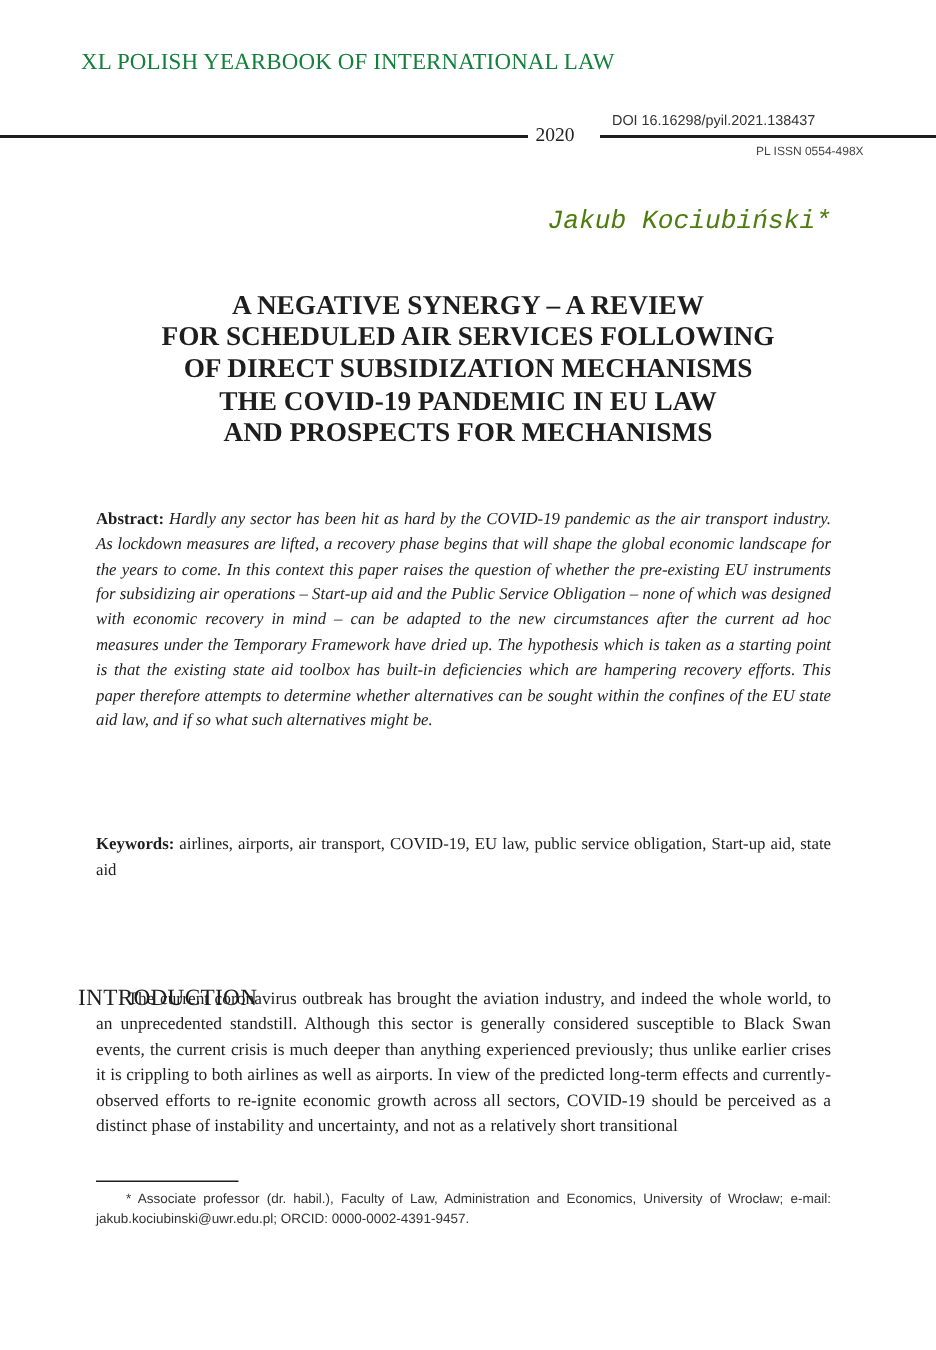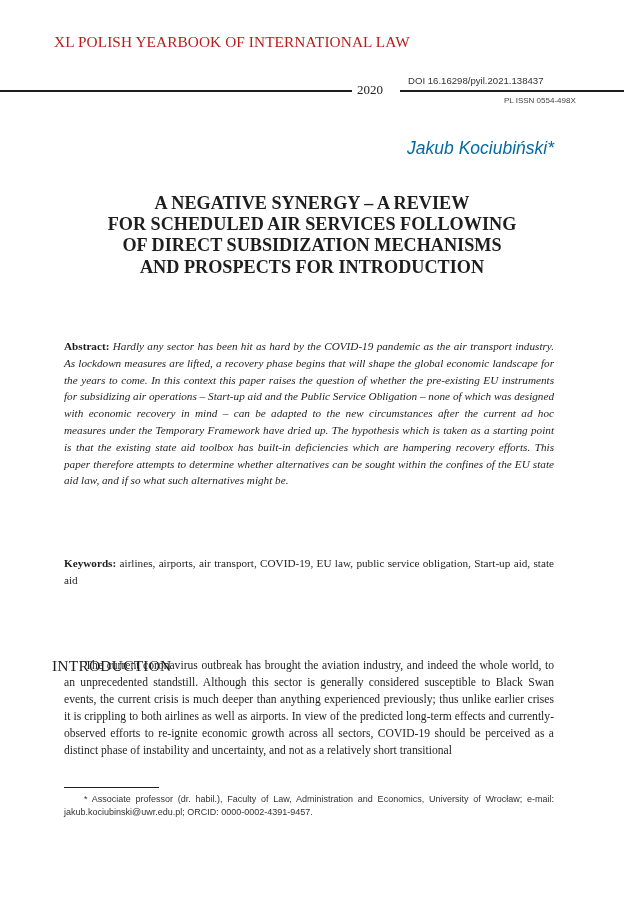--- a/index.html
+++ b/index.html
@@ -1,24 +1,24 @@
 <!DOCTYPE html>
 <html><head>
   <meta charset="utf-8">
   <style>
     html, body { margin: 0; padding: 0; background: #ffffff; }
     body { width: 624px; height: 900px; position: relative; overflow: hidden; color: #1e1e1e; font-family: "DejaVu Serif", serif; }
-    .journal { position: absolute; left: 54px; top: 33px; font-family: "Liberation Serif", serif; font-size: 15.3px; letter-spacing: 0.1px; color: #b91c1c; white-space: nowrap; }
+    .journal { position: absolute; left: 54px; top: 33px; font-family: "Liberation Serif", serif; font-size: 15.3px; letter-spacing: 0.1px; color: #15803d; white-space: nowrap; }
     .rule { position: absolute; top: 90px; height: 2px; background: #1e1e1e; }
     .rule.left { left: 0; width: 352px; }
     .rule.right { left: 400px; width: 224px; }
     .year { position: absolute; left: 357px; top: 82px; font-family: "Liberation Serif", serif; font-size: 13px; color: #222; }
     .doi { position: absolute; left: 408px; top: 75px; font-family: "Liberation Sans", sans-serif; font-size: 9.6px; color: #333; white-space: nowrap; }
     .issn { position: absolute; left: 504px; top: 96px; font-family: "Liberation Sans", sans-serif; font-size: 8px; color: #444; white-space: nowrap; }
-    .author { position: absolute; right: 70px; top: 138px; font-family: Liberation Sans, sans-serif; font-style: italic; font-size: 17.5px; color: #0369a1; white-space: nowrap; }
+    .author { position: absolute; right: 70px; top: 138px; font-family: Liberation Mono, monospace; font-style: italic; font-size: 17.5px; color: #4d7c0f; white-space: nowrap; }
     .title { position: absolute; left: 64px; width: 496px; top: 193px; text-align: center; font-family: "Liberation Serif", serif; font-size: 18.2px; line-height: 21.2px; font-weight: normal; color: #1e1e1e; }
     .title div { white-space: nowrap; font-weight: bold; }
     .text-block { position: absolute; left: 64px; width: 490px; }
     .abstract { top: 338px; font-family: "Liberation Serif", serif; font-size: 11.2px; line-height: 16.8px; text-align: justify; }
     .abstract .label { font-weight: bold; font-style: normal; }
     .abstract .body { font-style: italic; }
     .keywords { top: 555px; font-family: "Liberation Serif", serif; font-size: 11.2px; line-height: 16.8px; text-align: justify; }
     .keywords .label { font-weight: bold; }
     .section-heading { position: absolute; left: 52px; top: 621px; font-family: "Liberation Serif", serif; font-size: 15.5px; color: #1e1e1e; letter-spacing: 0.2px; margin-top: 36px; }
     .intro { top: 657px; font-family: "Liberation Serif", serif; font-size: 11.6px; line-height: 17.1px; text-align: justify; text-indent: 21px; }
@@ -34,21 +34,22 @@
 <div class="rule right"></div>
 <div class="doi">DOI 16.16298/pyil.2021.138437</div>
 <div class="issn">PL ISSN 0554-498X</div>
 
 <div class="author">Jakub Kociubiński*</div>
 
 <div class="title">
   <div>A NEGATIVE SYNERGY – A REVIEW</div>
   <div>FOR SCHEDULED AIR SERVICES FOLLOWING</div>
   <div>OF DIRECT SUBSIDIZATION MECHANISMS</div>
-  <div>AND PROSPECTS FOR INTRODUCTION</div>
+  <div>THE COVID-19 PANDEMIC IN EU LAW</div>
+  <div>AND PROSPECTS FOR MECHANISMS</div>
 </div>
 
 <div class="text-block abstract">
   <span class="label">Abstract: </span>
   <span class="body">Hardly any sector has been hit as hard by the COVID-19 pandemic as the air transport industry. As lockdown measures are lifted, a recovery phase begins that will shape the global economic landscape for the years to come. In this context this paper raises the question of whether the pre-existing EU instruments for subsidizing air operations – Start-up aid and the Public Service Obligation – none of which was designed with economic recovery in mind – can be adapted to the new circumstances after the current ad hoc measures under the Temporary Framework have dried up. The hypothesis which is taken as a starting point is that the existing state aid toolbox has built-in deficiencies which are hampering recovery efforts. This paper therefore attempts to determine whether alternatives can be sought within the confines of the EU state aid law, and if so what such alternatives might be.</span>
 </div>
 
 <div class="text-block keywords">
   <span class="label">Keywords: </span>
   <span>airlines, airports, air transport, COVID-19, EU law, public service obligation, Start-up aid, state aid</span>

